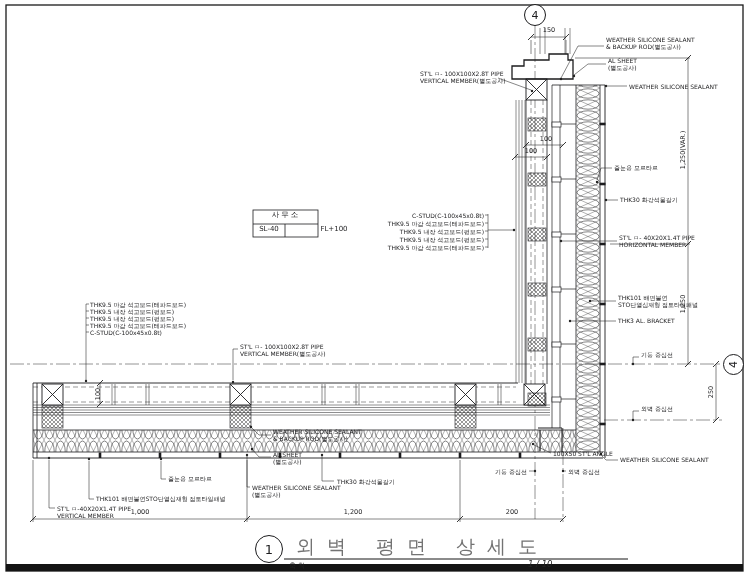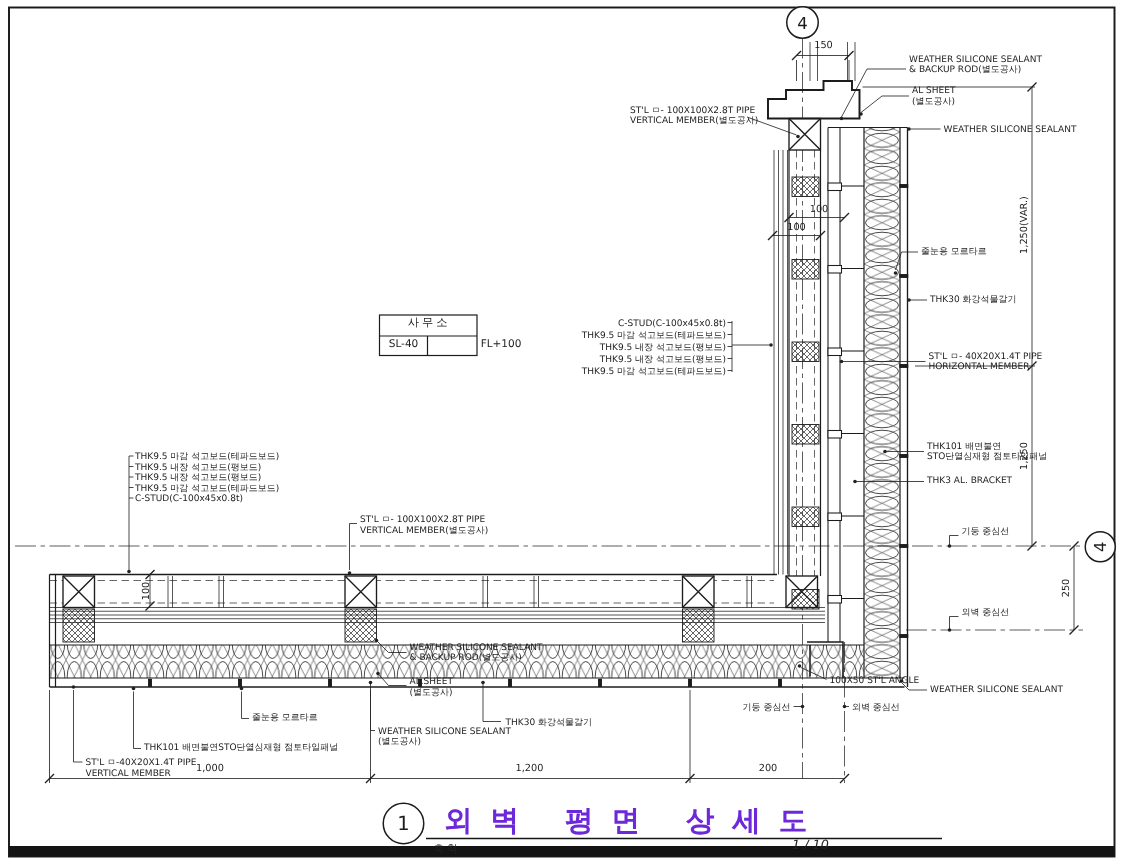--- a/index.html
+++ b/index.html
@@ -14,22 +14,22 @@
   .rot{transform:translate(-50%,-50%) rotate(-90deg);text-align:center;}
   .bubble{position:absolute;border:1px solid #1c1c1e;border-radius:50%;background:#fff;
           display:flex;align-items:center;justify-content:center;color:#1c1c1e;z-index:6;}
   #bubble-top{left:524px;top:4px;width:20px;height:20px;font-size:11px;}
   #bubble-right{left:723px;top:354px;width:19px;height:19px;font-size:11px;}
   #bubble-right span{transform:rotate(-90deg);display:block;}
   #detail-circle{left:255px;top:535px;width:26px;height:26px;font-size:13px;}
   #room-tag-name{left:286px;top:211px;font-size:7.5px;letter-spacing:2px;font-family:Liberation Serif, serif;}
   #room-tag-l{left:269px;top:226px;font-size:7px;}
   #room-tag-r{left:302px;top:226px;font-size:7px;margin-left:32px;}
-  #dwg-title{position:absolute;left:296px;top:534px;font-size:19px;font-weight:700;
-             letter-spacing:12px;color:#6d28d9;z-index:6;white-space:nowrap;}
+  #dwg-title{position:absolute;left:296px;top:534px;font-size:19px;font-weight:400;
+             letter-spacing:12px;color:#737373;z-index:6;white-space:nowrap;}
   #scale-label{position:absolute;left:289px;top:561px;font-size:7px;color:#222;z-index:6;letter-spacing:2px;}
   #scale-value{position:absolute;left:528px;top:559px;font-size:8.5px;color:#222;z-index:6;font-style:italic;}
 </style>
 </head>
 <body>
 
 <div id="sheet">
 
   <svg width="750" height="576" viewBox="0 0 750 576">
     <defs>

